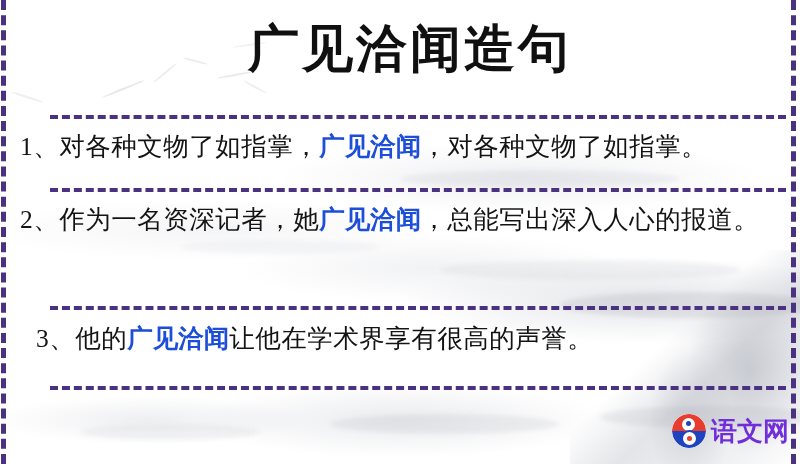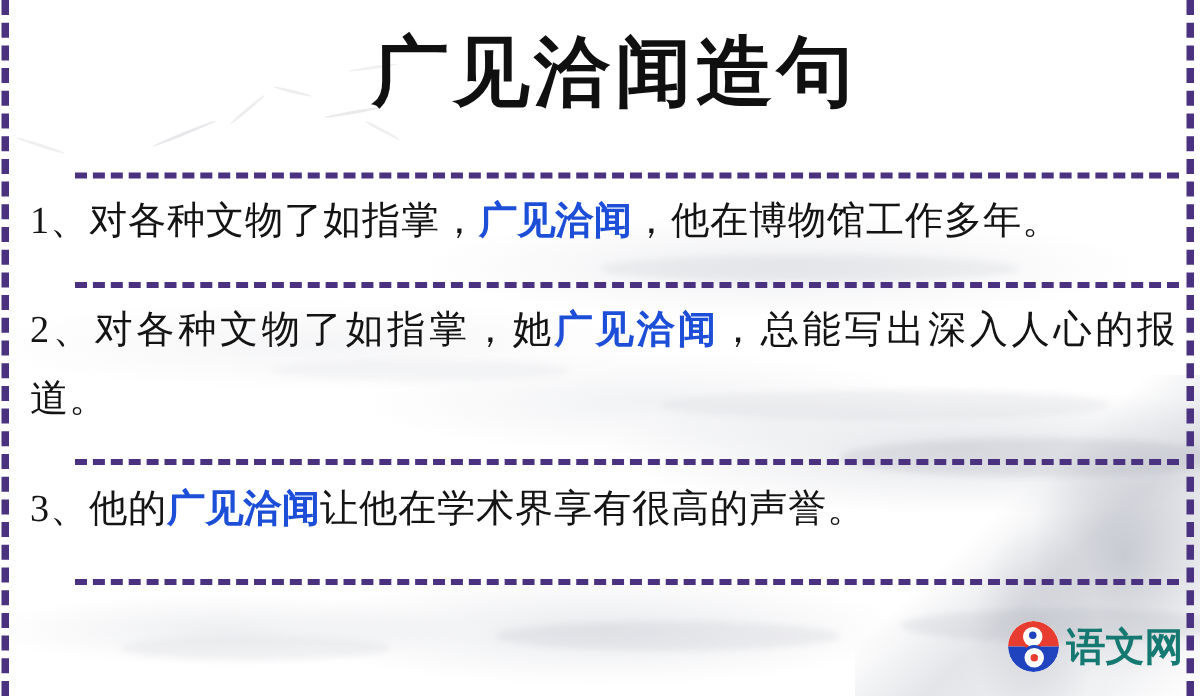--- a/index.html
+++ b/index.html
@@ -107,21 +107,21 @@
   .sentence {
     color: #141414;
     font-family: "Liberation Serif", "DejaVu Serif", serif;
     font-size: 25.5px;
     line-height: 46px;
     letter-spacing: 0.5px;
     text-align: justify;
   }
   .s1 { position: absolute; top: 0px;   left: 0; right: 0; }
   .s2 { position: absolute; top: 73px;  left: 0; right: 0; }
-  .s3 { position: absolute; top: 192px; left: 0; right: 0; font-family: Liberation Serif, serif; }
+  .s3 { position: absolute; top: 192px; left: 16px; right: 0; font-family: Liberation Serif, serif; }
 
   .hl {
     color: #1d4ed8;
     font-weight: bold;
     letter-spacing: 0px;
   }
 
   
   .watermark {
     position: absolute;
@@ -192,21 +192,21 @@
     inset: 0;
     border-radius: 50%;
     border: 1.5px solid rgba(255,255,255,0.0);
     box-sizing: border-box;
   }
   .wm-text {
     font-family: "Liberation Sans", "DejaVu Sans", sans-serif;
     font-weight: bold;
     font-size: 26px;
     line-height: 30px;
-    color: #0f766e;
+    color: #6d28d9;
     letter-spacing: 0px;
     white-space: nowrap;
   }
 </style>
 </head>
 <body>
 
 <div id="page">
 
   <div class="bg-layer">
@@ -235,25 +235,25 @@
   <div class="rule rule-1"></div>
   <div class="rule rule-2"></div>
   <div class="rule rule-3"></div>
   <div class="rule rule-4"></div>
 
   <div class="title">广见洽闻造句</div>
 
   <div class="sentences">
 
     <div class="sentence s1">
-      <span>1、</span><span>对各种文物了如指掌，</span><span class="hl">广见洽闻</span><span>，他在博物馆工作多年。</span>
+      <span>1、</span><span>对各种文物了如指掌，</span><span class="hl">广见洽闻</span><span>，对各种文物了如指掌。</span>
     </div>
 
     <div class="sentence s2">
-      <span>2、</span><span>对各种文物了如指掌，她</span><span class="hl">广见洽闻</span><span>，总能写出深入人心的报道。</span>
+      <span>2、</span><span>作为一名资深记者，她</span><span class="hl">广见洽闻</span><span>，总能写出深入人心的报道。</span>
     </div>
 
     <div class="sentence s3">
       <span>3、</span><span>他的</span><span class="hl">广见洽闻</span><span>让他在学术界享有很高的声誉。</span>
     </div>
 
   </div>
 
   <div class="watermark">
     <div class="wm-mark">

